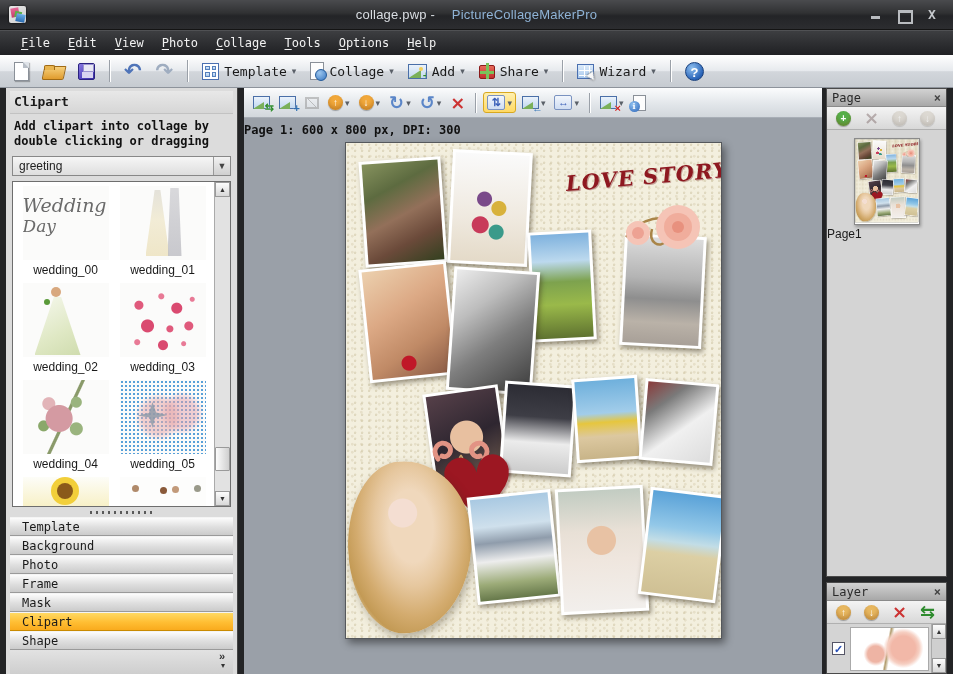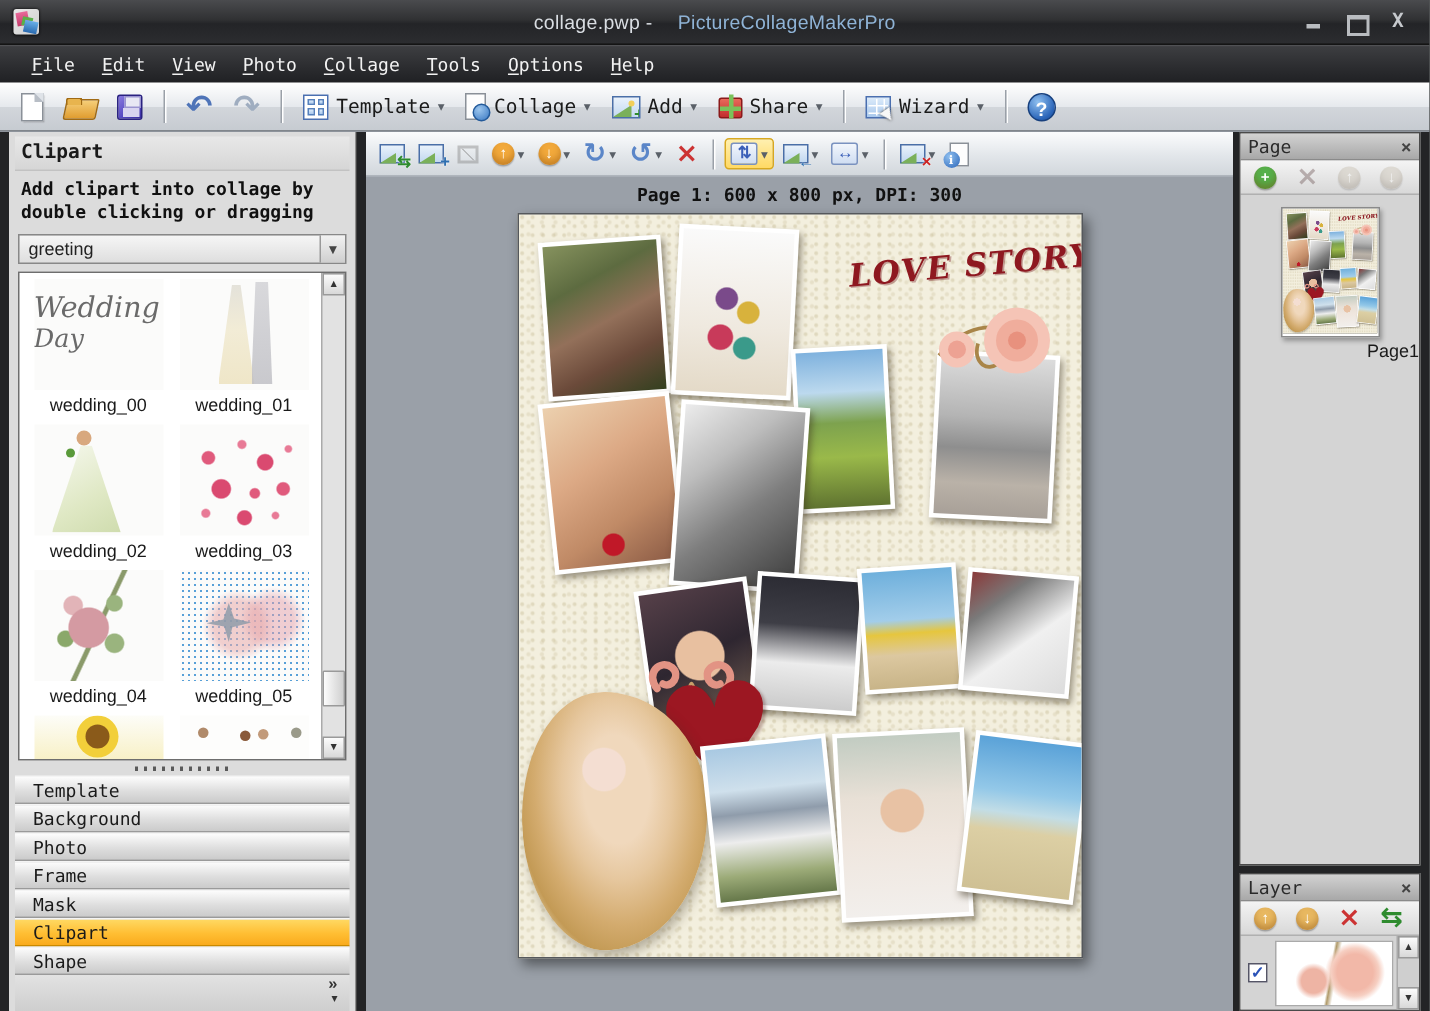--- a/index.html
+++ b/index.html
@@ -134,21 +134,21 @@
   .circ { width:15px; height:15px; border-radius:50%; color:#fff; font-weight:bold; font-size:10px; text-align:center; line-height:15px; box-shadow:inset 0 -3px 4px rgba(120,60,0,.35), 0 1px 1px rgba(0,0,0,.3); }
   .boxed { min-width:18px; height:15px; border:1px solid #7a92c0; border-radius:2px; background:linear-gradient(#f2f6fc,#cfddf2); text-align:center; font-size:11px; font-weight:bold; line-height:13px; padding:0 1px; }
   .slashbox { width:14px; height:12px; border:2px solid #888; background:linear-gradient(45deg, rgba(0,0,0,0) 46%, #888 47%, #888 53%, rgba(0,0,0,0) 54%); }
   .mini-pic { width:17px; height:13px; background:linear-gradient(#eaf2fb,#c2d8f0); border:1px solid #4a6fa8; position:relative; }
   .mini-pic::before { content:""; position:absolute; bottom:-1px; left:-1px; border-style:solid; border-width:0 0 7px 11px; border-color:transparent transparent #7ab05a transparent; }
   .mini-pic .ov { position:absolute; right:-5px; bottom:-6px; font-size:11px; font-weight:bold; text-shadow:0 0 1px #fff; }
   .mini-doc { width:13px; height:16px; background:#fdfdfd; border:1px solid #8a9098; position:relative; }
   .mini-doc::after { content:"i"; position:absolute; left:-5px; bottom:-2px; width:11px; height:11px; border-radius:50%; background:radial-gradient(circle at 35% 30%,#8fc0f0,#2a64b8); color:#fff; font-size:8px; font-weight:bold; text-align:center; line-height:11px; font-family:"DejaVu Serif",serif; }
   .csep { width:1px; height:20px; background:#9aa0a8; margin:0 4px; box-shadow:1px 0 0 #fff; }
 
-  .page-info { height:24px; flex:0 0 24px; text-align:center; font-family:"DejaVu Sans Mono",monospace; font-size:12px; font-weight:bold; color:#111; padding-top:5px; }
+  .page-info { height:24px; flex:0 0 24px; font-family:"DejaVu Sans Mono",monospace; font-size:12px; font-weight:bold; color:#111; padding-top:5px; }
   .page-wrap { flex:1; display:flex; justify-content:center; }
   .page { width:377px; height:497px; position:relative; border:1px solid #55585c; box-shadow:3px 4px 8px rgba(0,0,0,.45);
      background-color:#f3efde;
      background-image:radial-gradient(circle at 30% 30%, rgba(205,195,160,.5) 0 1px, rgba(0,0,0,0) 1.6px), radial-gradient(circle at 70% 65%, rgba(215,205,175,.45) 0 1px, rgba(0,0,0,0) 1.8px);
      background-size:7px 6px, 9px 8px; overflow:hidden; }
   .photo { position:absolute; background:#fff; padding:3px; box-shadow:2px 3px 5px rgba(60,50,30,.5); }
   .photo .ph { width:100%; height:100%; }
   .blob { position:absolute; border-radius:46% 54% 58% 42% / 52% 44% 56% 48%; box-shadow:2px 4px 8px rgba(60,50,30,.35); }
   .heart { position:absolute; color:#9c1722; font-family:"DejaVu Sans",sans-serif; text-align:center; text-shadow:2px 2px 2px rgba(80,20,20,.3); }
   .lovestory { position:absolute; font-family:"DejaVu Serif",serif; font-style:italic; font-weight:bold; font-size:21px; letter-spacing:1px; color:#8e1820; white-space:nowrap; text-shadow:1px 1px 0 rgba(110,14,20,.35); }
@@ -158,21 +158,21 @@
   .right-col { width:121px; margin-left:4px; margin-right:6px; display:flex; flex-direction:column; gap:5px; }
   .panel { background:#d4d4d4; border:1px solid #4a4a4a; display:flex; flex-direction:column; overflow:hidden; }
   .panel-page { flex:1; }
   .panel-layer { flex:0 0 92px; }
   .panel-header { height:18px; flex:0 0 18px; background:linear-gradient(#d2d2d2,#a8a8a8); border-bottom:1px solid #8a8a8a; display:flex; align-items:center; justify-content:space-between; padding:0 5px; }
   .panel-title { font-family:"DejaVu Sans Mono",monospace; font-size:12px; color:#2a2a2a; }
   .panel-x { font-size:12px; font-weight:bold; color:#444; font-family:"DejaVu Sans Mono",monospace; }
   .panel-tools { height:23px; flex:0 0 23px; background:linear-gradient(#f4f4f4,#d8d8d8); border-bottom:1px solid #b0b0b0; display:flex; align-items:center; gap:7px; padding:0 6px; }
   .panel-body { flex:1; background:#d4d4d4; position:relative; }
   .page-thumb { width:66px; height:87px; margin:8px auto 2px auto; background:#fff; border:1px solid #8a8a8a; position:relative; overflow:hidden; box-shadow:1px 2px 3px rgba(0,0,0,.3); }
-  .page-thumb-label { text-align:right; font-size:12px; color:#1a1a1a; }
+  .page-thumb-label { text-align:left; font-size:12px; color:#1a1a1a; }
   .layer-body { display:flex; align-items:center; }
   .layer-check { width:13px; height:13px; background:#fff; border:1px solid #556; margin:0 3px 0 5px; color:#2a52b8; font-size:11px; font-weight:bold; line-height:12px; text-align:center; }
   .layer-thumb { flex:1; height:44px; background:#fff; border:1px solid #aaa; margin:2px;
      background-image:radial-gradient(circle at 68% 48%, #f2b8a8 0 12px, #f6cfc2 16px, rgba(0,0,0,0) 20px), radial-gradient(circle at 32% 62%, #eeb4a4 0 8px, rgba(0,0,0,0) 12px), linear-gradient(100deg, rgba(0,0,0,0) 46%, #b09a6a 48%, rgba(0,0,0,0) 52%); }
   .layer-scroll { width:15px; align-self:stretch; background:#cfcfcf; border-left:1px solid #aaa; display:flex; flex-direction:column; justify-content:space-between; }
 
   
   .statusbar { height:26px; flex:0 0 26px; background:linear-gradient(#3e3f42,#28292c 60%,#222326); border-top:1px solid #505154; display:flex; align-items:center; font-family:"DejaVu Sans Mono",monospace; font-size:12px; color:#e8e8e8; padding:0 8px; }
   .sb-help { padding-left:6px; }
   .sb-right { margin-left:auto; display:flex; align-items:center; height:100%; }

